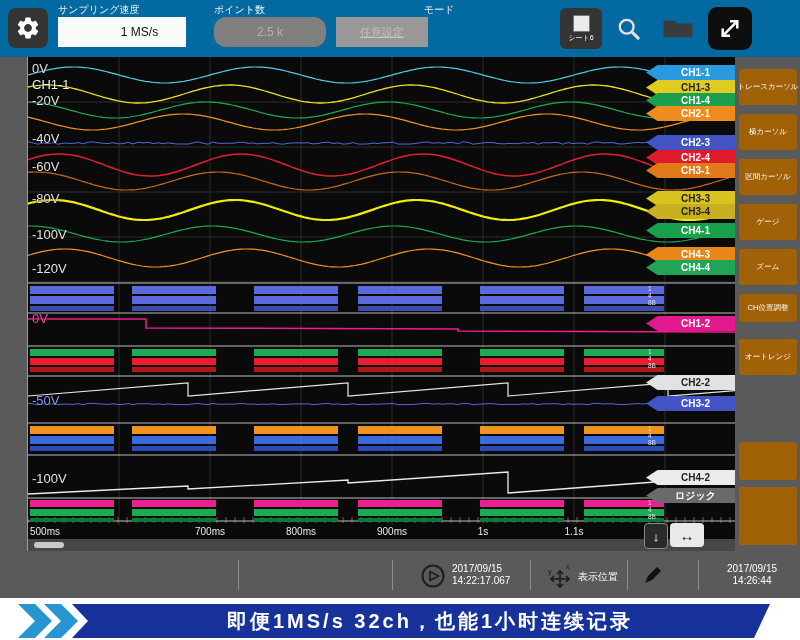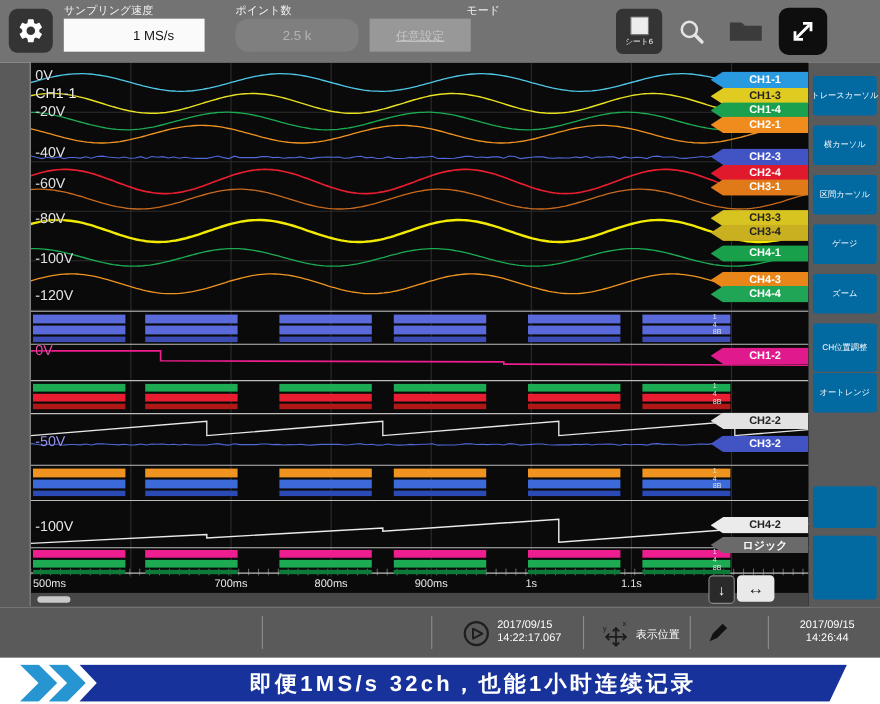--- a/index.html
+++ b/index.html
@@ -1,20 +1,20 @@
 <!DOCTYPE html>
 <html><head>
 <meta charset="utf-8">
 <style>
   html,body{margin:0;padding:0;}
   body{width:800px;height:640px;position:relative;overflow:hidden;background:#ffffff;
        font-family:"Liberation Sans","DejaVu Sans",sans-serif;-webkit-font-smoothing:antialiased;}
   .abs{position:absolute;}
   
-  .topbar{position:absolute;left:0;top:0;width:800px;height:57px;background:#737373;}
+  .topbar{position:absolute;left:0;top:0;width:800px;height:57px;background:#0369a1;}
   .icon-btn{position:absolute;border:none;cursor:pointer;display:flex;align-items:center;justify-content:center;}
   .gear-btn{left:8px;top:8px;width:40px;height:40px;background:#343434;border-radius:8px;}
   .f-label{position:absolute;top:3px;font-size:10px;color:#f2f2f2;}
   .f-box{position:absolute;top:17px;height:30px;display:flex;align-items:center;justify-content:center;font-size:12px;box-sizing:border-box;}
   .box-white{background:#fafafa;color:#111;}
   .box-dis{background:#7f7f7f;color:#b2b2b2;}
   .btn-dis{background:#989898;color:#c6c6c6;border:none;font-size:11px;}
   .mode-box{background:#8b8b8b;color:#d0d0d0;justify-content:flex-start;padding-left:10px;}
   .mode-chev{position:absolute;right:8px;top:8px;color:#bcbcbc;font-size:11px;}
   .sheet-btn{left:560px;top:8px;width:42px;height:41px;background:#343434;border-radius:6px;flex-direction:column;gap:1px;}
@@ -36,21 +36,21 @@
          display:flex;align-items:center;justify-content:center;padding-left:10px;box-sizing:border-box;
          clip-path:polygon(0% 50%,13% 0%,100% 0%,100% 100%,13% 100%);cursor:pointer;}
   .busmark{position:absolute;left:620px;z-index:2;font-size:6.5px;line-height:7px;color:#e0e0e0;}
   .wf-scroll{position:absolute;left:0;top:482px;width:707px;height:12px;background:#474747;z-index:3;}
   .wf-handle{position:absolute;left:6px;top:3px;width:30px;height:6px;background:#c9c9c9;border-radius:3px;cursor:pointer;}
   .wf-ic{position:absolute;z-index:5;display:flex;align-items:center;justify-content:center;font-weight:bold;border-radius:4px;cursor:pointer;}
   .wf-ic.down{left:616px;top:466px;width:22px;height:24px;background:#2a2a2a;border:1px solid #8a8a8a;color:#fff;font-size:13px;}
   .wf-ic.swap{left:642px;top:466px;width:34px;height:24px;background:#e9e9e9;color:#222;font-size:15px;}
   
   .sidebar{position:absolute;left:737px;top:57px;width:63px;height:495px;background:#5a5a5a;}
-  .sbtn{position:absolute;left:2px;width:58px;background:#0369a1;border:none;border-radius:3px;color:#fff;
+  .sbtn{position:absolute;left:2px;width:58px;background:#a16207;border:none;border-radius:3px;color:#fff;
         font-size:7.5px;display:flex;align-items:center;justify-content:center;white-space:nowrap;cursor:pointer;
         font-family:"Liberation Sans","DejaVu Sans",sans-serif;}
   
   .statusbar{position:absolute;left:0;top:552px;width:800px;height:46px;background:#5a5a5a;}
   .sep{position:absolute;top:8px;width:1px;height:30px;background:#8e8e8e;}
   .ts{position:absolute;color:#fff;font-size:10px;line-height:12px;}
   .pos-lbl{position:absolute;left:578px;top:18px;color:#fff;font-size:10px;}
   
   .footer{position:absolute;left:0;top:598px;width:800px;height:42px;background:#ffffff;}
   .chev{position:absolute;top:6px;width:34px;height:34px;
@@ -356,21 +356,21 @@
       <div>8B</div>
     </div>
   </div>
 
 <div class="sidebar">
     <button class="sbtn" style="top: 12px; height: 36px;">トレースカーソル</button>
     <button class="sbtn" style="top: 57px; height: 36px;">横カーソル</button>
     <button class="sbtn" style="top: 102px; height: 36px;">区間カーソル</button>
     <button class="sbtn" style="top: 192px; height: 36px;">ズーム</button>
     <button class="sbtn" style="top: 147px; height: 36px;">ゲージ</button>
-    <button class="sbtn" style="top: 237px; height: 44px;">CH位置調整</button>
+    <button class="sbtn" style="top: 237px; height: 28px;">CH位置調整</button>
     <button class="sbtn" style="top: 282px; height: 36px;">オートレンジ</button>
     <button class="sbtn" style="top: 385px; height: 38px;"></button>
     <button class="sbtn" style="top: 430px; height: 58px;"></button>
   </div>
 
 <div class="statusbar">
   <div class="abs" style="left:420px;top:11px;">
     <svg width="26" height="26" viewBox="0 0 26 26">
       <circle cx="13" cy="13" r="10.5" fill="none" stroke="#1e1e1e" stroke-width="2"></circle>
       <polygon points="10,8.5 18.5,13 10,17.5" fill="none" stroke="#1e1e1e" stroke-width="1.8" stroke-linejoin="round"></polygon>

